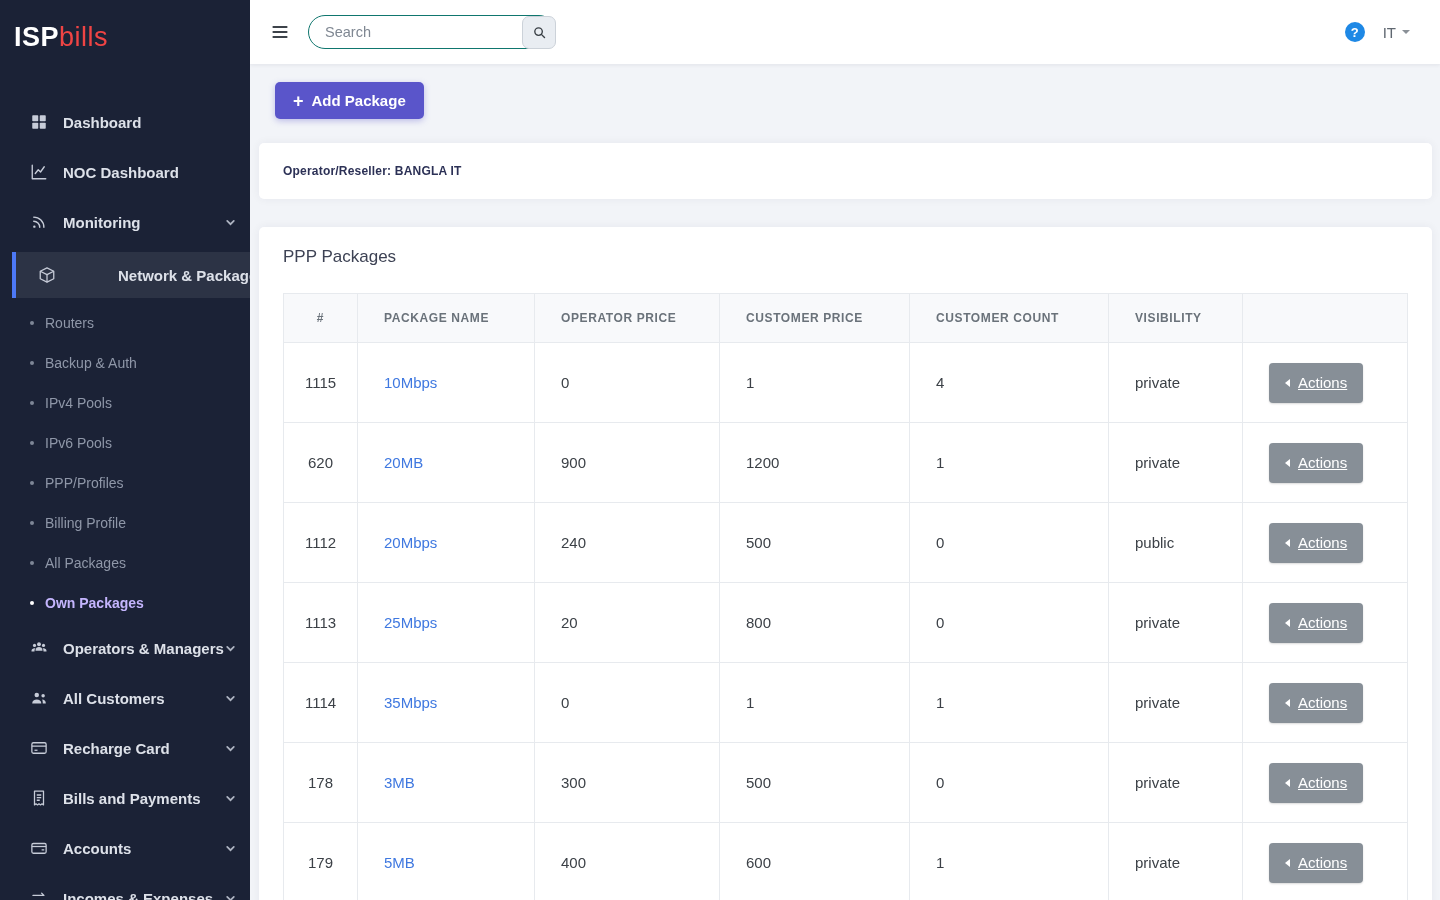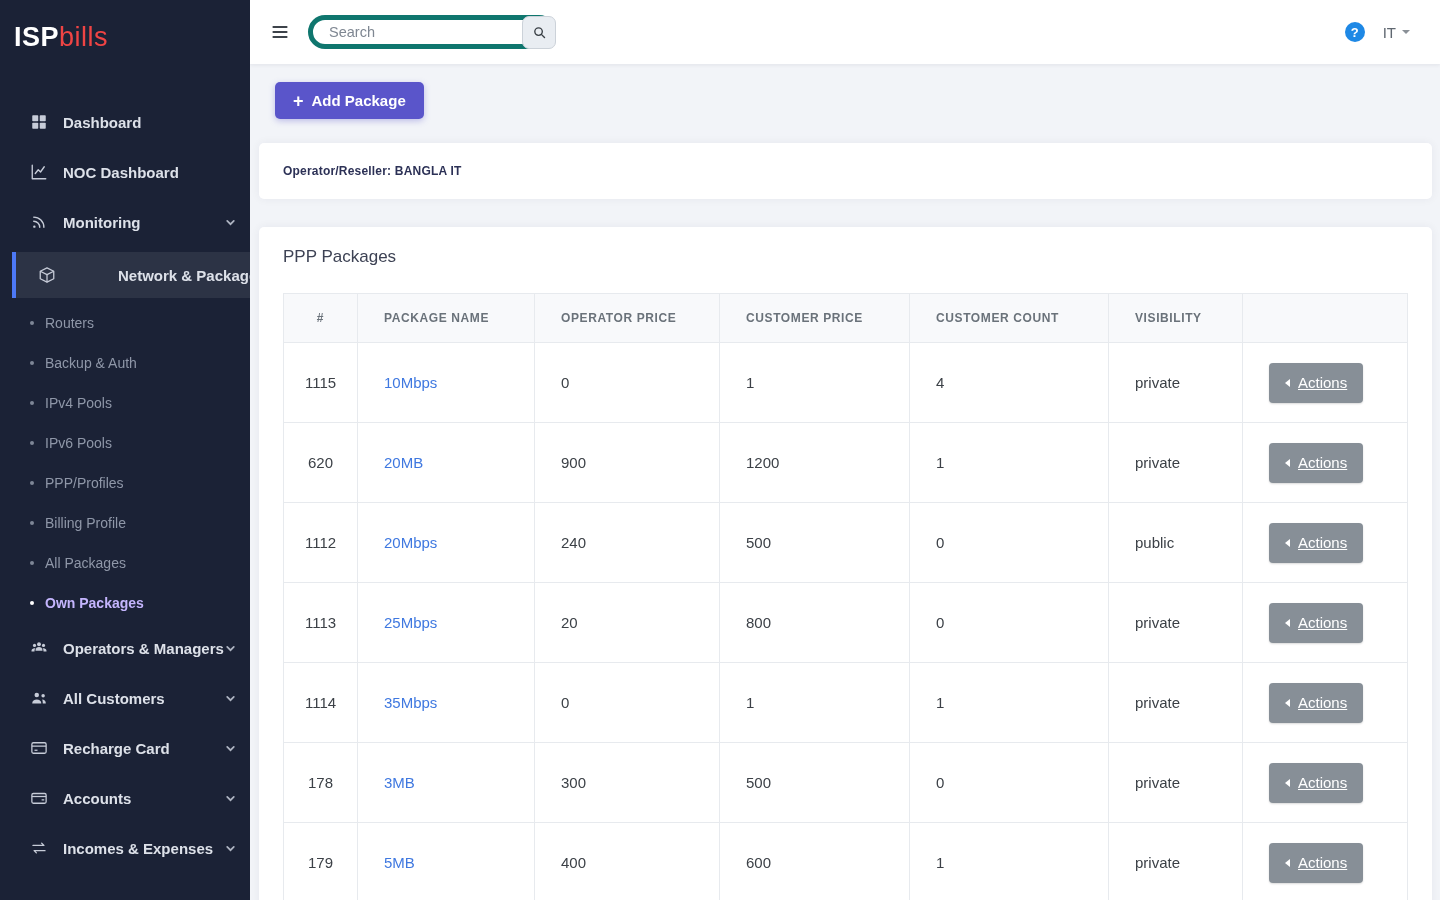--- a/index.html
+++ b/index.html
@@ -20,21 +20,21 @@
   .sub-item { display:flex; align-items:center; height:40px; padding-left:30px; color:#8f97a8; font-size:14px; cursor:pointer; }
   .sub-bullet { width:4px; height:4px; border-radius:50%; background:#7e8696; margin-right:11px; flex:none; }
   .sub-item.active { color:#c4b5fd; font-weight:700; }
   .sub-item.active .sub-bullet { background:#ffffff; }
 
   
   .main { flex:1; display:flex; flex-direction:column; height:900px; overflow:hidden; }
   .topbar { height:64px; background:#ffffff; display:flex; align-items:center; padding:0 30px 0 16px; box-shadow:0 1px 4px rgba(20,30,50,.08); position:relative; z-index:2; }
   .hamburger { background:none; border:none; cursor:pointer; display:flex; padding:4px; margin-right:14px; color:#3d434a; }
   .search-group { position:relative; display:flex; align-items:center; }
-  .search-input { width:248px; height:34px; border:5px solid #0f766e; border-radius:17px; padding:0 44px 0 16px; font-size:14.5px; color:#454b52; background:#fff; outline:none; }
+  .search-input { width:248px; height:34px; border:1px solid #0f766e; border-radius:17px; padding:0 44px 0 16px; font-size:14.5px; color:#454b52; background:#fff; outline:none; }
   .search-input::placeholder { color:#7f8792; }
   .search-btn { position:absolute; right:0; width:34px; height:33px; border:1px solid #ccd2d9; background:#e9edf2; border-radius:7px; display:flex; align-items:center; justify-content:center; cursor:pointer; }
   .topbar-right { margin-left:auto; display:flex; align-items:center; gap:18px; }
   .help-icon { width:20px; height:20px; border-radius:50%; background:#1e88e5; color:#fff; font-size:13px; font-weight:700; display:flex; align-items:center; justify-content:center; cursor:pointer; }
   .lang { display:flex; align-items:center; gap:6px; color:#5f6770; font-size:15px; cursor:pointer; }
   .lang-caret { width:0; height:0; border-left:4px solid transparent; border-right:4px solid transparent; border-top:4px solid #8a9097; }
 
   
   .content { flex:1; padding:16px 8px 0 9px; overflow:hidden; }
   .add-package { margin:2px 0 24px 16px; height:37px; padding:0 18px; background:#5a55ca; color:#fff; border:none; border-radius:5px; font-size:15px; font-weight:600; display:inline-flex; align-items:center; gap:8px; cursor:pointer; box-shadow:0 2px 6px rgba(90,85,202,.35); }
@@ -200,20 +200,34 @@
           </svg>
         </span>
       <span class="nav-label">Recharge Card</span>
       <span class="nav-chevron">
           <svg viewBox="0 0 10 10" width="11" height="11" fill="none" stroke="currentColor" stroke-width="1.6" stroke-linecap="round">
             <path d="M2 3.5l3 3 3-3"></path>
           </svg>
         </span>
     </div>
 
+    <div class="nav-item">
+      <span class="nav-icon">
+          <svg viewBox="0 0 24 24" width="18" height="18" fill="none" stroke="currentColor" stroke-width="1.7" stroke-linejoin="round">
+            <path d="M6 2.8h12v18.4l-2-1.4-2 1.4-2-1.4-2 1.4-2-1.4-2 1.4V2.8z"></path>
+            <path d="M9 8h6M9 11.5h6M9 15h4"></path>
+          </svg>
+        </span>
+      <span class="nav-label">Bills and Payments</span>
+      <span class="nav-chevron">
+          <svg viewBox="0 0 10 10" width="11" height="11" fill="none" stroke="currentColor" stroke-width="1.6" stroke-linecap="round">
+            <path d="M2 3.5l3 3 3-3"></path>
+          </svg>
+        </span>
+    </div>
 
     <div class="nav-item">
       <span class="nav-icon">
           <svg viewBox="0 0 24 24" width="18" height="18" fill="none" stroke="currentColor" stroke-width="1.7">
             <rect x="2.5" y="6" width="19" height="13" rx="2"></rect>
             <path d="M2.5 10h19"></path>
             <path d="M15.5 14.5h3.5"></path>
           </svg>
         </span>
       <span class="nav-label">Accounts</span>

